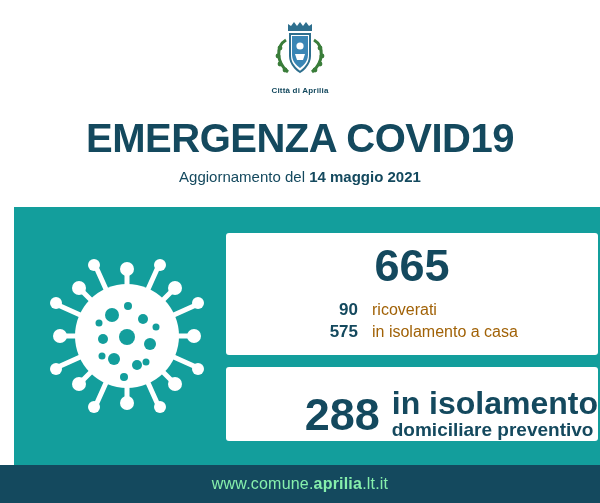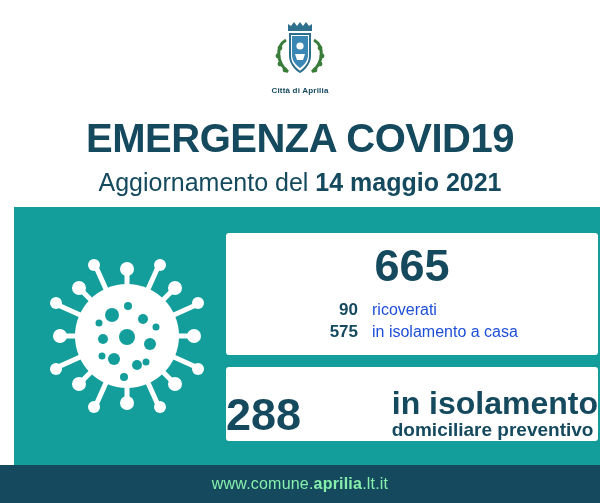--- a/index.html
+++ b/index.html
@@ -56,21 +56,21 @@
     font-size: 40px;
     font-weight: bold;
     color: #14495e;
     letter-spacing: -0.5px;
   }
   .subtitle {
     position: absolute;
     left: 0;
     top: 168px;
     width: 600px;
-    font-size: 25px;
+    font-size: 15px;
     color: #14495e;
     font-weight: 400;
   }
   .subtitle b {
     font-weight: bold;
   }
 
   
   .body-teal {
     position: absolute;
@@ -140,27 +140,27 @@
   .sub-num {
     width: 58px;
     text-align: right;
     font-size: 17px;
     font-weight: bold;
     color: #14495e;
   }
   .sub-text {
     margin-left: 14px;
     font-size: 16px;
-    color: #1d4ed8;
+    color: #a16207;
   }
 
   .panel-bottom-inner {
     display: flex;
     align-items: center;
-    justify-content: space-between;
+    justify-content: flex-end;
     height: 94px;
   }
   .bottom-num {
     font-size: 45px;
     font-weight: bold;
     color: #14495e;
     line-height: 1;
   }
   .bottom-lines {
     margin-left: 12px;

